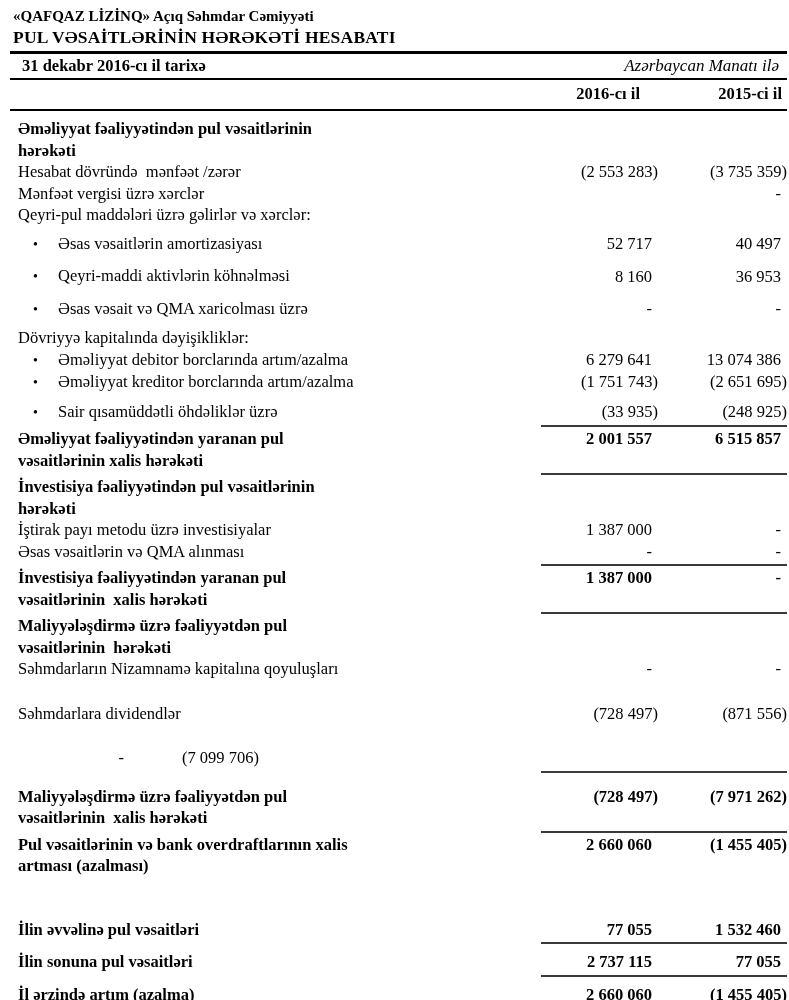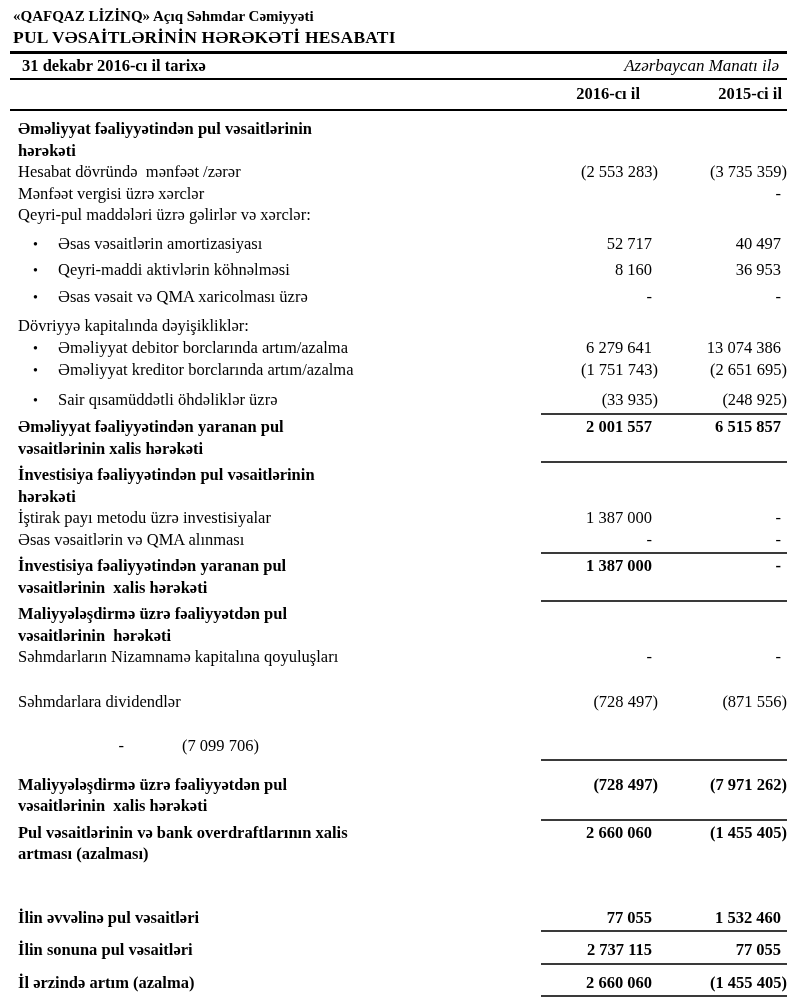--- a/index.html
+++ b/index.html
@@ -39,21 +39,21 @@
 
   
   .body-rows { margin-top: 7px; }
   .row { display: flex; align-items: flex-start; line-height: 21.5px; }
   .row .label { flex: 1; padding-left: 8px; }
   .row.bold { font-weight: bold; }
   .ltext { white-space: pre-wrap; }
   .bullet { display: inline-block; width: 40px; padding-left: 15px; box-sizing: border-box; font-size: 14px; }
 
   .gap-sm  { margin-top: 7px; }
-  .gap-md  { margin-top: 4px; }
+  .gap-md  { margin-top: 10px; align-items: center; }
   .gap-md2 { margin-top: 13px; }
   .gap-lg  { margin-top: 23px; }
   .gap-xl  { margin-top: 42px; }
 
   .numrule { height: 0; border-top: 2px solid #3a3a3a; margin: 2px 0 1px 531px; }
 </style>
 </head>
 <body>
 
 <div class="doc">

